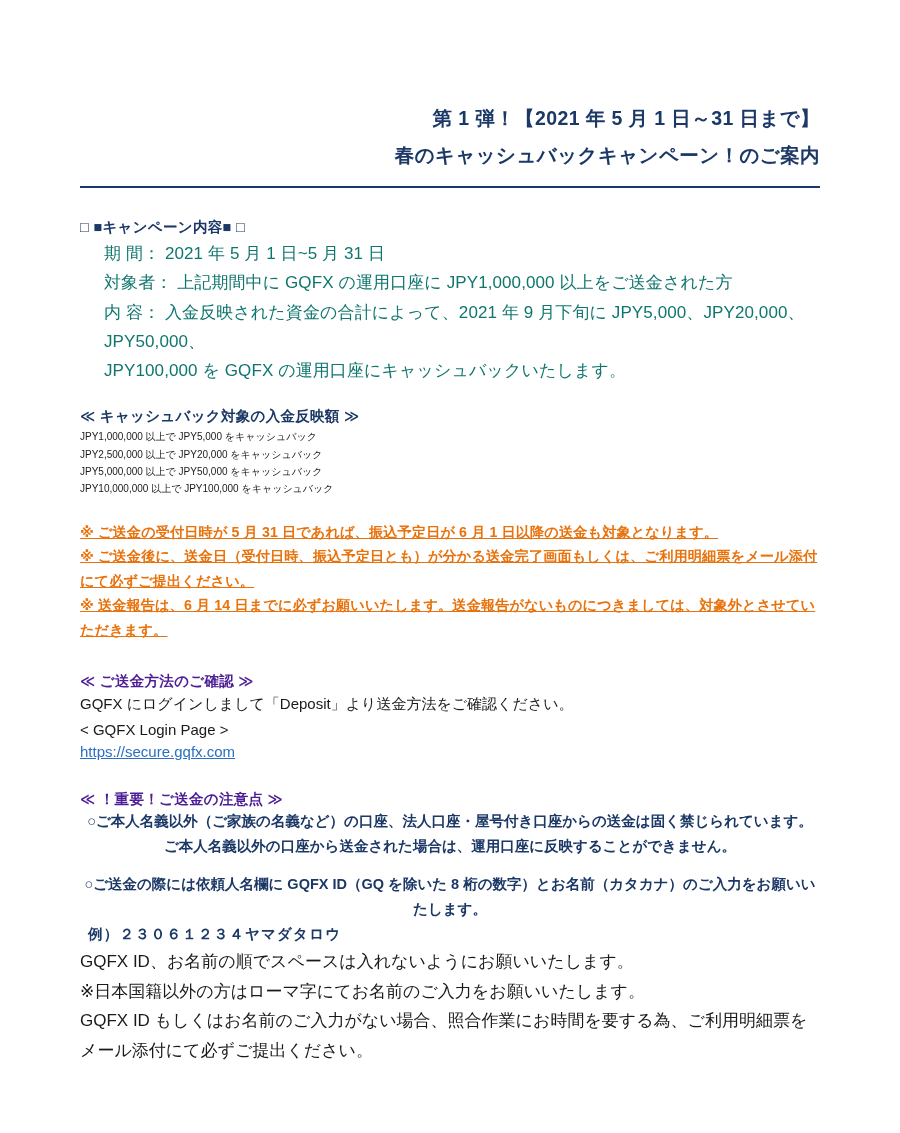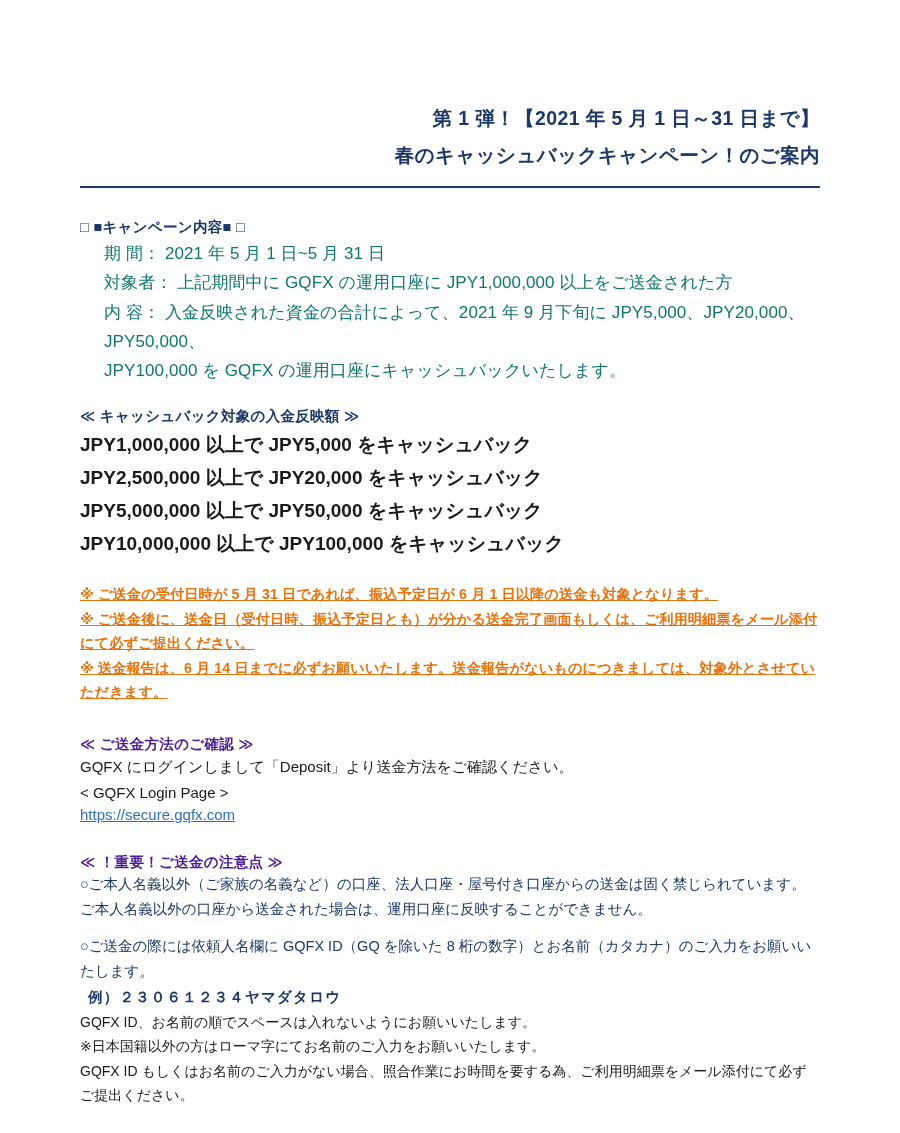--- a/index.html
+++ b/index.html
@@ -48,55 +48,55 @@
     font-size: 17px;
     line-height: 1.72;
     color: #0f766e;
     letter-spacing: 0.1px;
     margin-left: 24px;
   }
   .gap-sm { height: 12px; }
   .gap-md { height: 22px; }
   .gap-lg { height: 30px; }
   .list-line {
-    font-size: 19px;
+    font-size: 10px;
     line-height: 1.74;
     color: #1a1a1a;
-    font-weight: bold;
   }
   .note {
     font-size: 14.2px;
     font-weight: bold;
     color: #e8720c;
     text-decoration: underline;
     line-height: 1.72;
     letter-spacing: 0.1px;
   }
   .link {
     font-size: 15px;
     color: #2a6fc4;
     text-decoration: underline;
     cursor: pointer;
   }
   .bold-dark {
     font-size: 14.5px;
-    font-weight: normal;
+    font-weight: bold;
     color: #1b3866;
     line-height: 1.74;
+    text-align: center;
   }
   .mono-ex {
     font-size: 14.5px;
     font-weight: bold;
     color: #1b3866;
     letter-spacing: 1.2px;
     line-height: 1.74;
     margin-left: 8px;
   }
   .plain {
-    font-size: 14px;
+    font-size: 17px;
     line-height: 1.74;
     color: #1a1a1a;
   }
   .sub-head {
     font-size: 14.5px;
     font-weight: bold;
     color: #4c1d95;
     letter-spacing: 0.3px;
   }
   .login-line {

